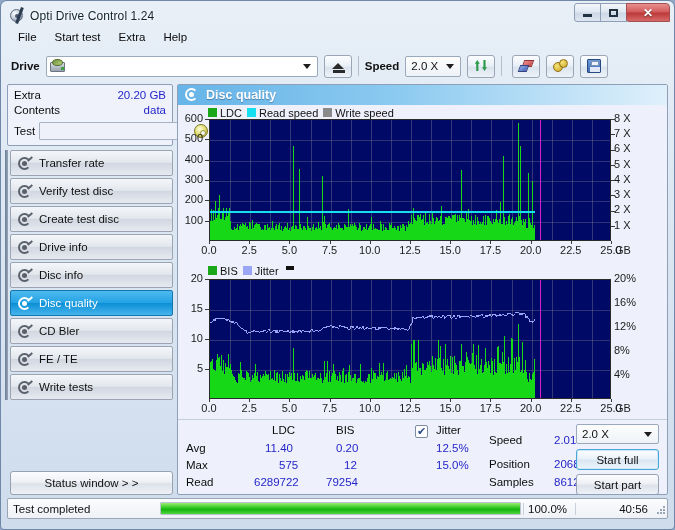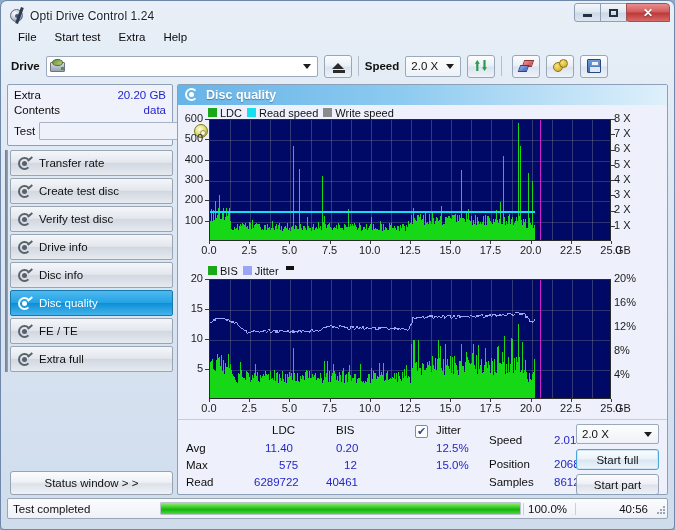--- a/index.html
+++ b/index.html
@@ -440,29 +440,29 @@
               <span class="tail"></span>
             </span>
           <span>Transfer rate</span>
         </div>
         <div class="tli">
           <span class="tli-ico">
               <span class="ring"></span>
               <span class="dot"></span>
               <span class="tail"></span>
             </span>
-          <span>Create test disc</span>
+          <span>Verify test disc</span>
         </div>
         <div class="tli">
           <span class="tli-ico">
               <span class="ring"></span>
               <span class="dot"></span>
               <span class="tail"></span>
             </span>
-          <span>Verify test disc</span>
+          <span>Create test disc</span>
         </div>
         <div class="tli">
           <span class="tli-ico">
               <span class="ring"></span>
               <span class="dot"></span>
               <span class="tail"></span>
             </span>
           <span>Drive info</span>
         </div>
         <div class="tli">
@@ -480,29 +480,37 @@
               <span class="tail"></span>
             </span>
           <span>Disc quality</span>
         </div>
         <div class="tli">
           <span class="tli-ico">
               <span class="ring"></span>
               <span class="dot"></span>
               <span class="tail"></span>
             </span>
-          <span>FE / TE</span>
+          <span>CD Bler</span>
         </div>
         <div class="tli">
           <span class="tli-ico">
               <span class="ring"></span>
               <span class="dot"></span>
               <span class="tail"></span>
             </span>
-          <span>Extra full</span>
+          <span>FE / TE</span>
+        </div>
+        <div class="tli">
+          <span class="tli-ico">
+              <span class="ring"></span>
+              <span class="dot"></span>
+              <span class="tail"></span>
+            </span>
+          <span>Write tests</span>
         </div>
       </div>
 
       <div id="statuswin-btn">Status window &gt; &gt;</div>
     </div>
 
     <div id="right">
       <div id="dq-header">
         <span class="hico">
             <span class="ring"></span>
@@ -1695,21 +1703,21 @@
           <div class="cell v" style="left:152px;top:18px;">0.20</div>
           <div class="cell v" style="left:252px;top:18px;">12.5%</div>
 
           <div class="cell k" style="left:2px;top:35px;">Max</div>
           <div class="cell v" style="left:95px;top:35px;">575</div>
           <div class="cell v" style="left:160px;top:35px;">12</div>
           <div class="cell v" style="left:252px;top:35px;">15.0%</div>
 
           <div class="cell k" style="left:2px;top:52px;">Read</div>
           <div class="cell v" style="left:70px;top:52px;">6289722</div>
-          <div class="cell v" style="left:142px;top:52px;">40461</div>
+          <div class="cell v" style="left:142px;top:52px;">79254</div>
 
           <div class="cell k" style="left:305px;top:10px;">Speed</div>
           <div class="cell v" style="left:370px;top:10px;">2.01 X</div>
           <div class="cell k" style="left:305px;top:34px;">Position</div>
           <div class="cell v" style="left:370px;top:34px;">20681 MB</div>
           <div class="cell k" style="left:305px;top:52px;">Samples</div>
           <div class="cell v" style="left:370px;top:52px;">86129</div>
 
           <div id="speed2-combo">
             <span>2.0 X</span>

